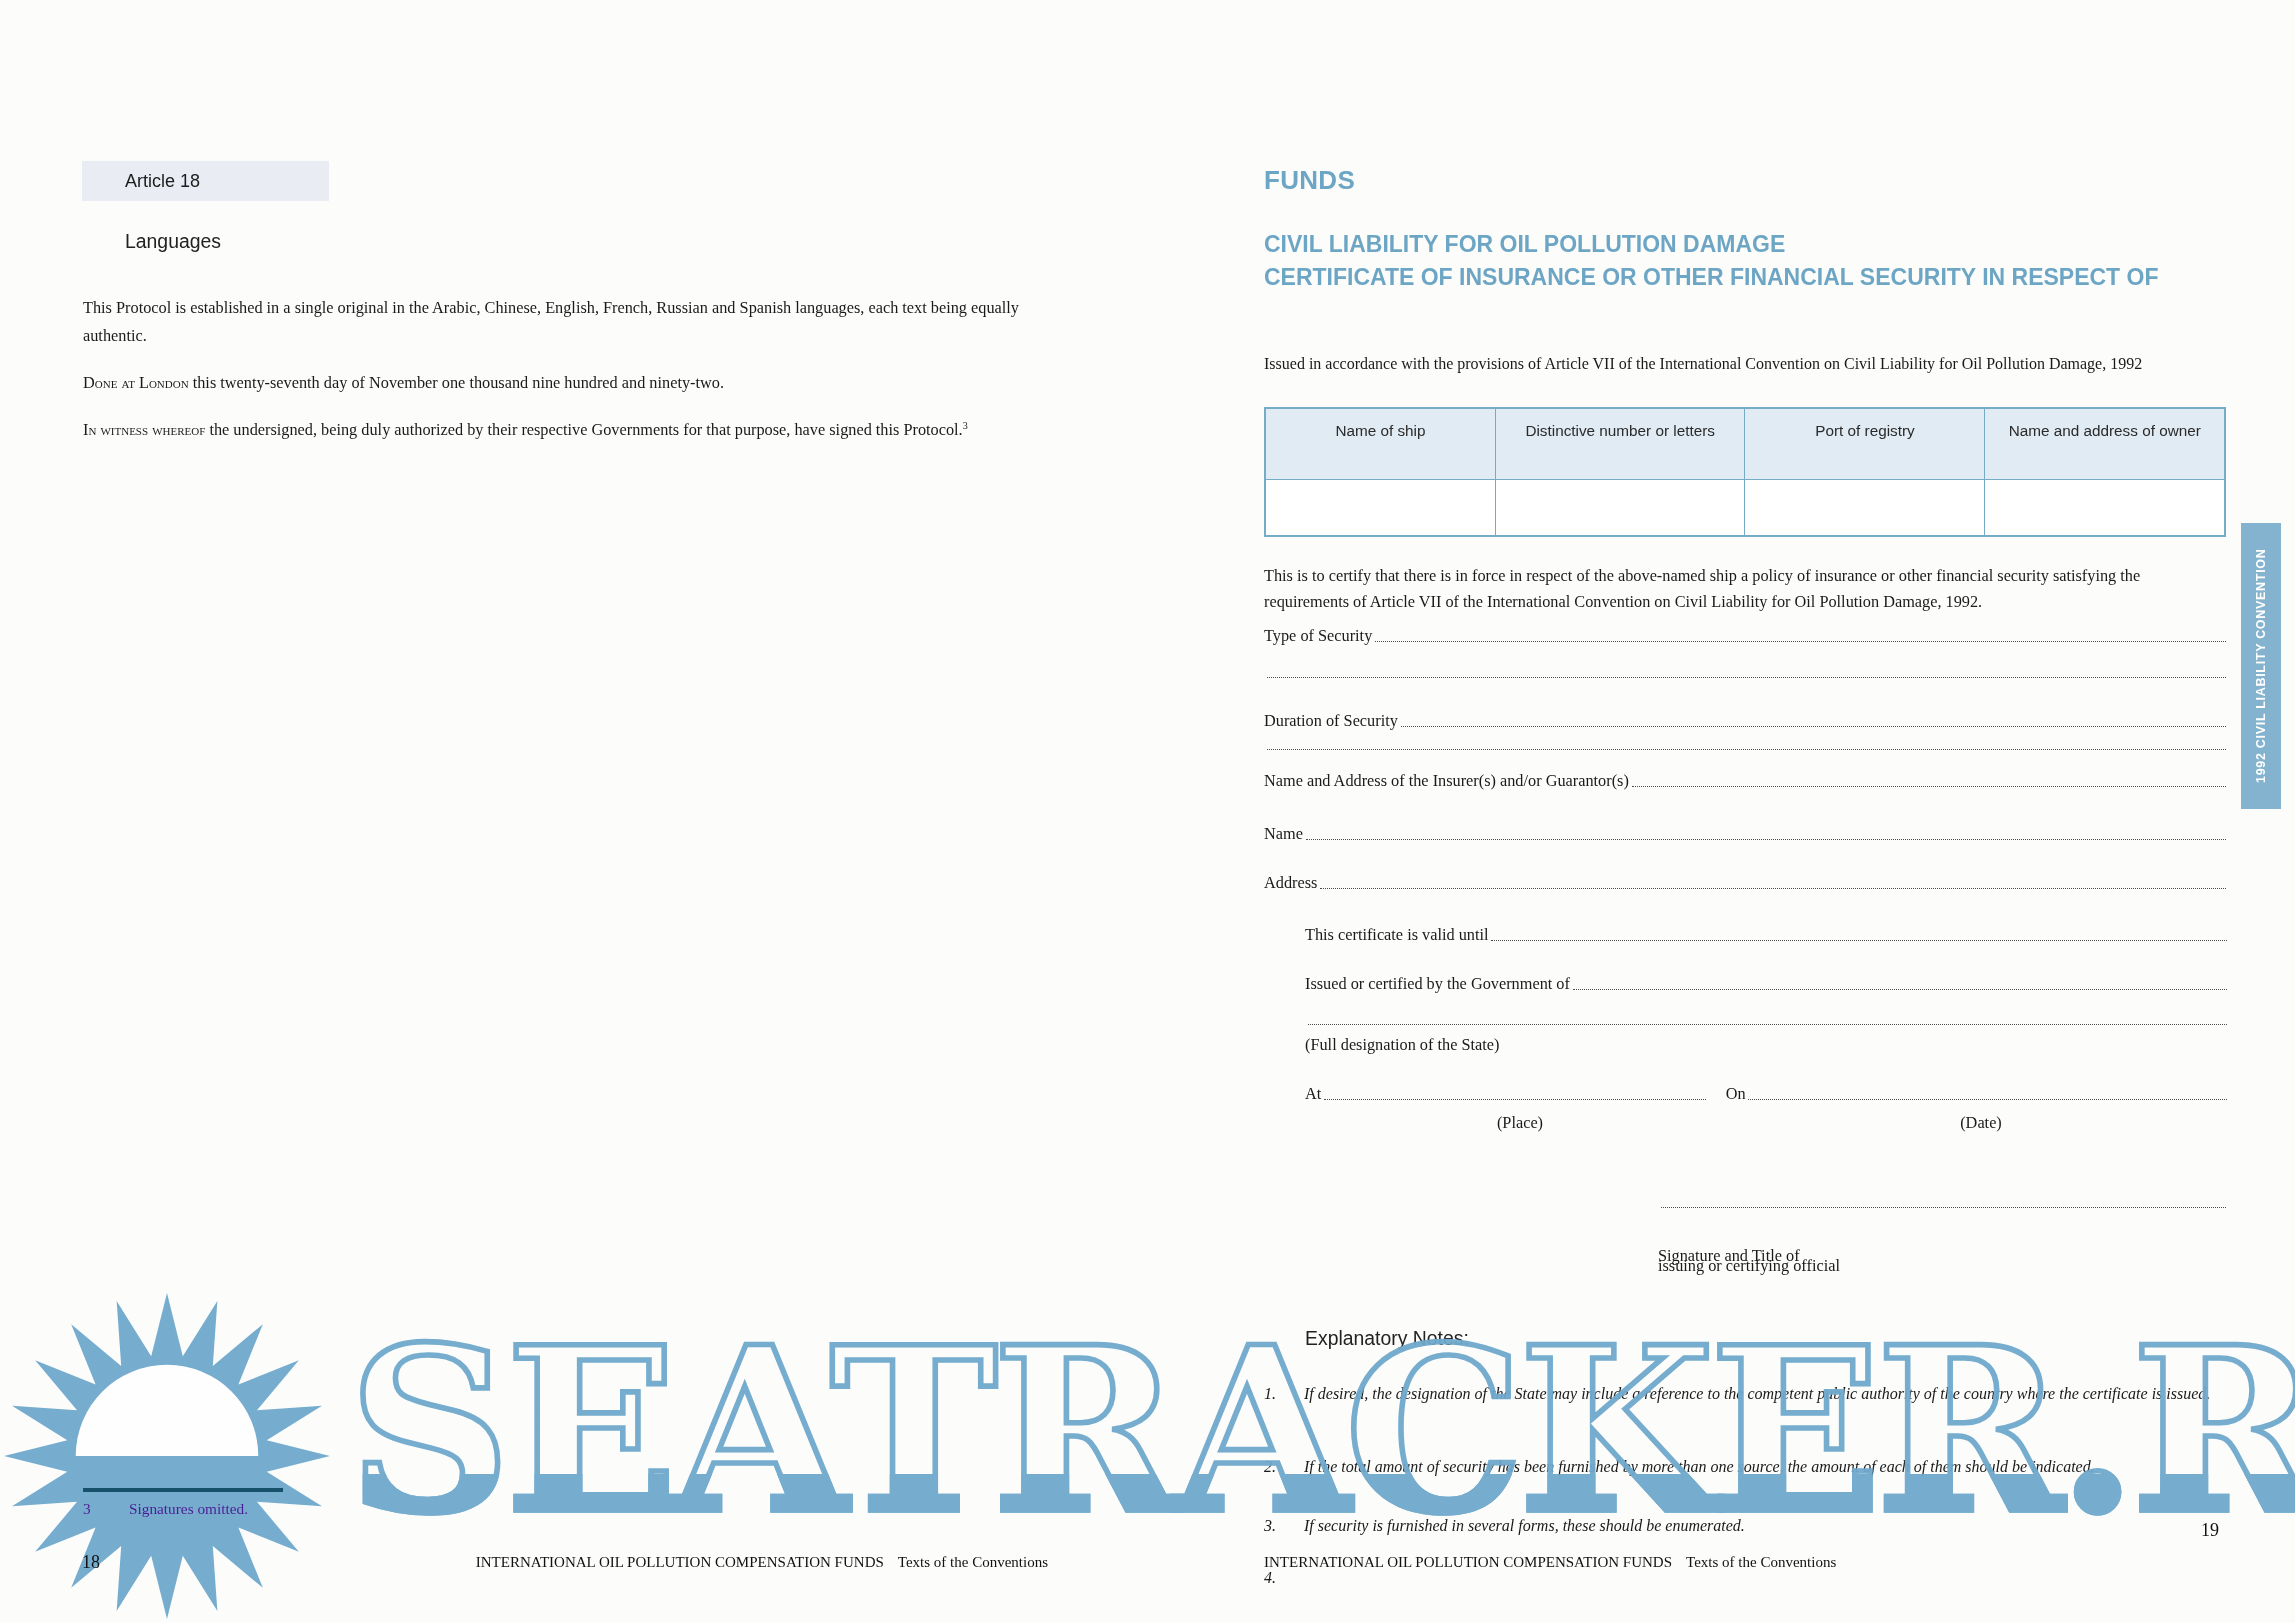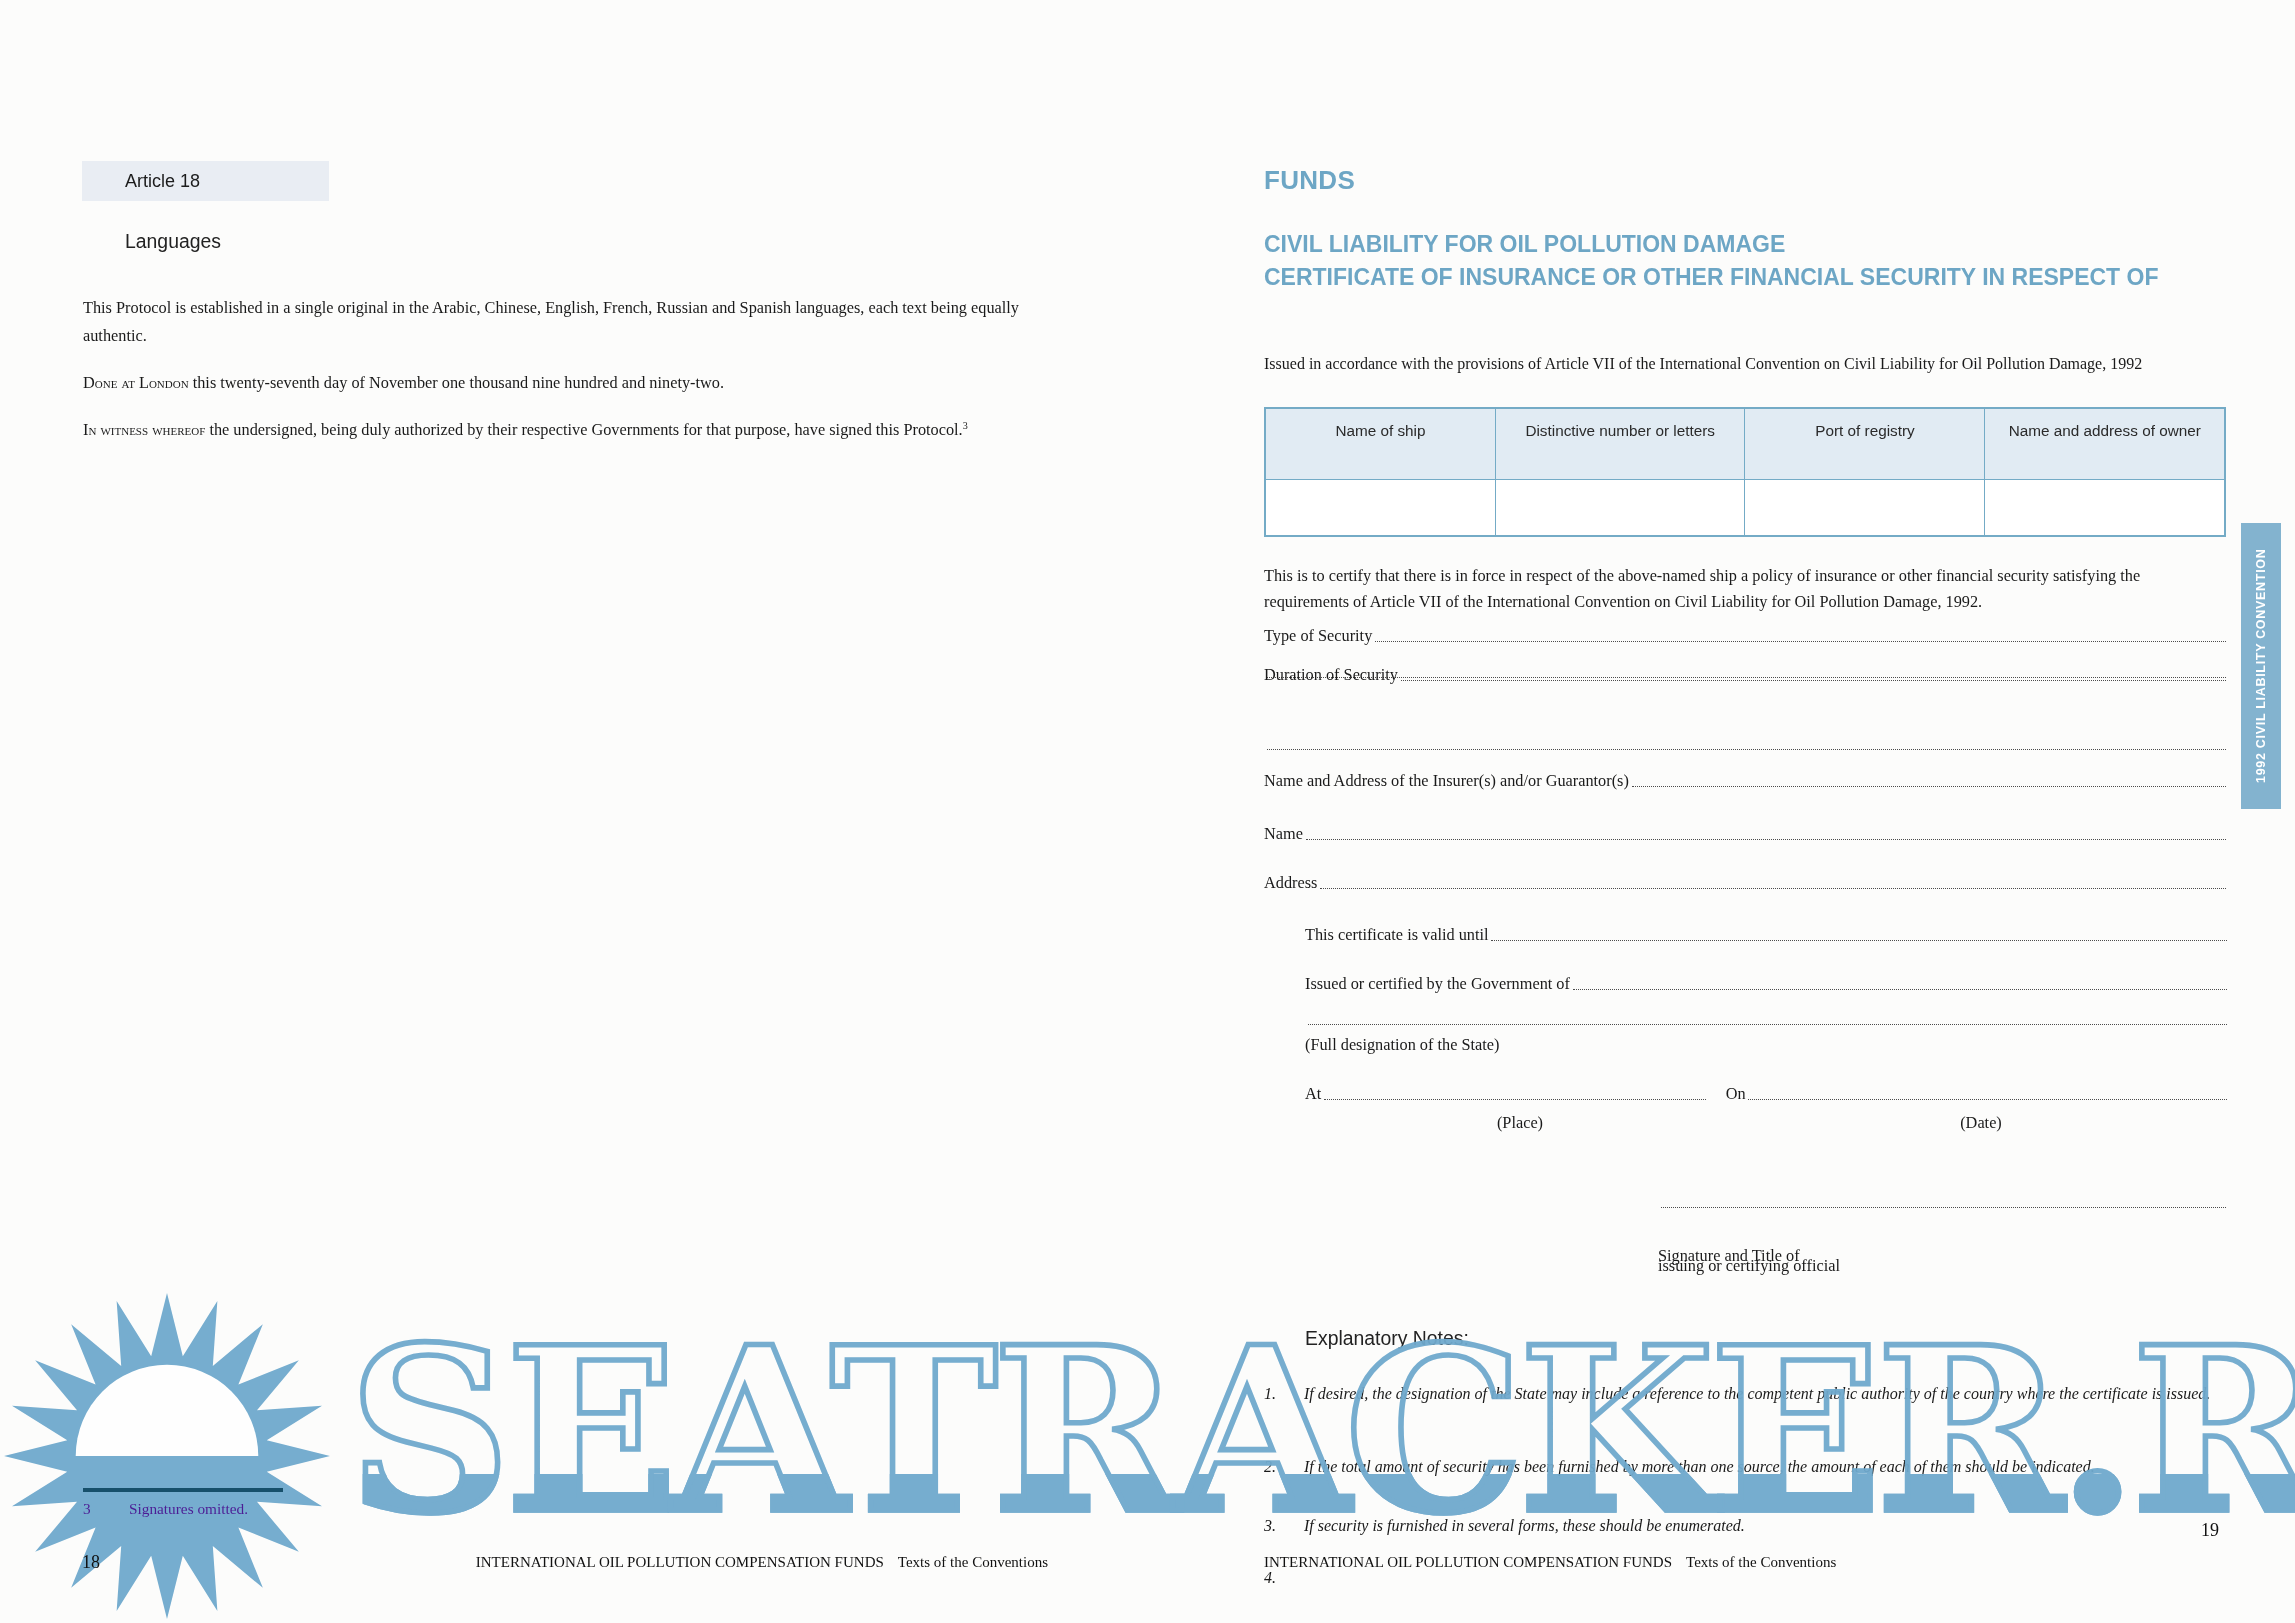--- a/index.html
+++ b/index.html
@@ -42,21 +42,21 @@
     font-weight:normal;font-size:15.3px;color:#2a2a2a;height:56px;vertical-align:top;
     padding-top:12.5px;border:1.4px solid #74abc6;}
   .cert-table td{height:53px;border:1.4px solid #74abc6;}
   .cert-table{border:2.8px solid #74abc6;}
   .certify{top:547px;font-size:16.3px;line-height:26px;}
   .row{display:flex;align-items:flex-end;font-size:16.3px;line-height:22px;}
   .leader{flex:1;position:relative;height:22px;}
   .leader::after{content:"";position:absolute;left:2.8px;right:0;bottom:4.9px;
     border-bottom:1.4px dotted #4c4c4c;}
   .r-type{top:625px;}   .r-type2{top:661px;}
-  .r-dur{top:664px;}   .r-dur2{top:733px;}
+  .r-dur{top:710px;}   .r-dur2{top:733px;}
   .r-ins{top:770px;}
   .r-name{top:823px;}
   .r-addr{top:872px;}
   .indent{left:1305px;width:922px;}
   .r-valid{top:924px;}
   .r-issuedby{top:973px;}
   .r-issuedby2{top:1008px;}
   .r-fulldesig{top:1035px;font-size:16.3px;}
   .r-aton{top:1083px;}
   .aton-l1{flex:0 0 385px;}

